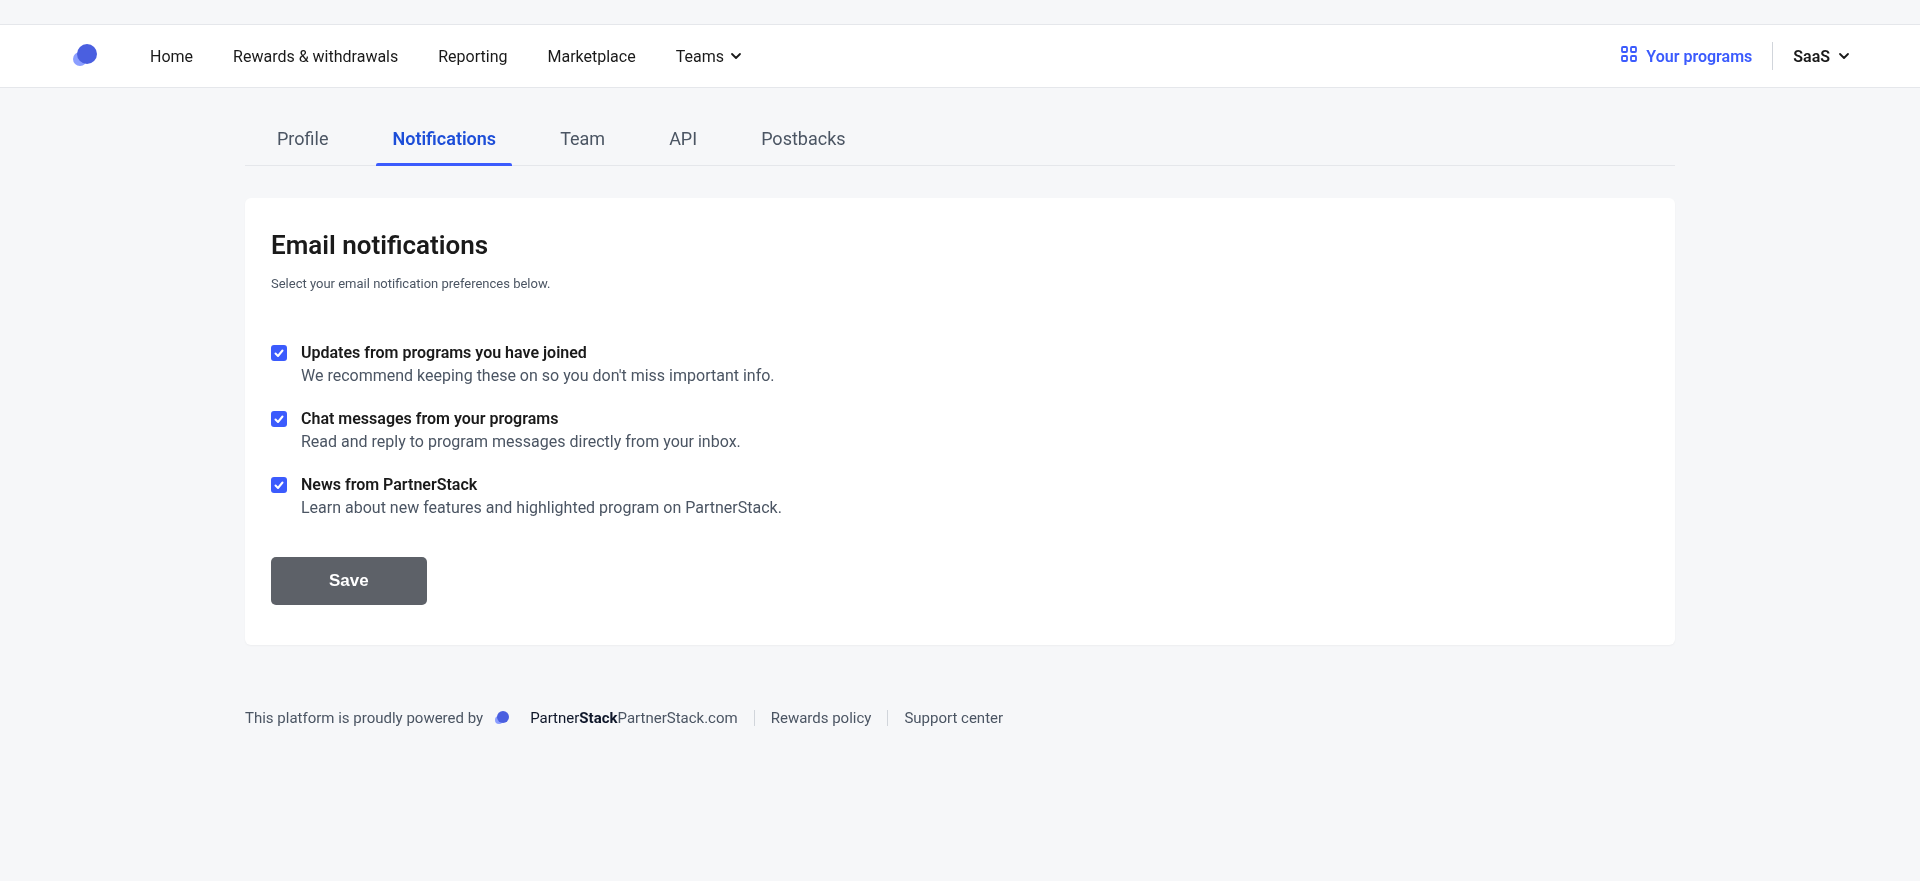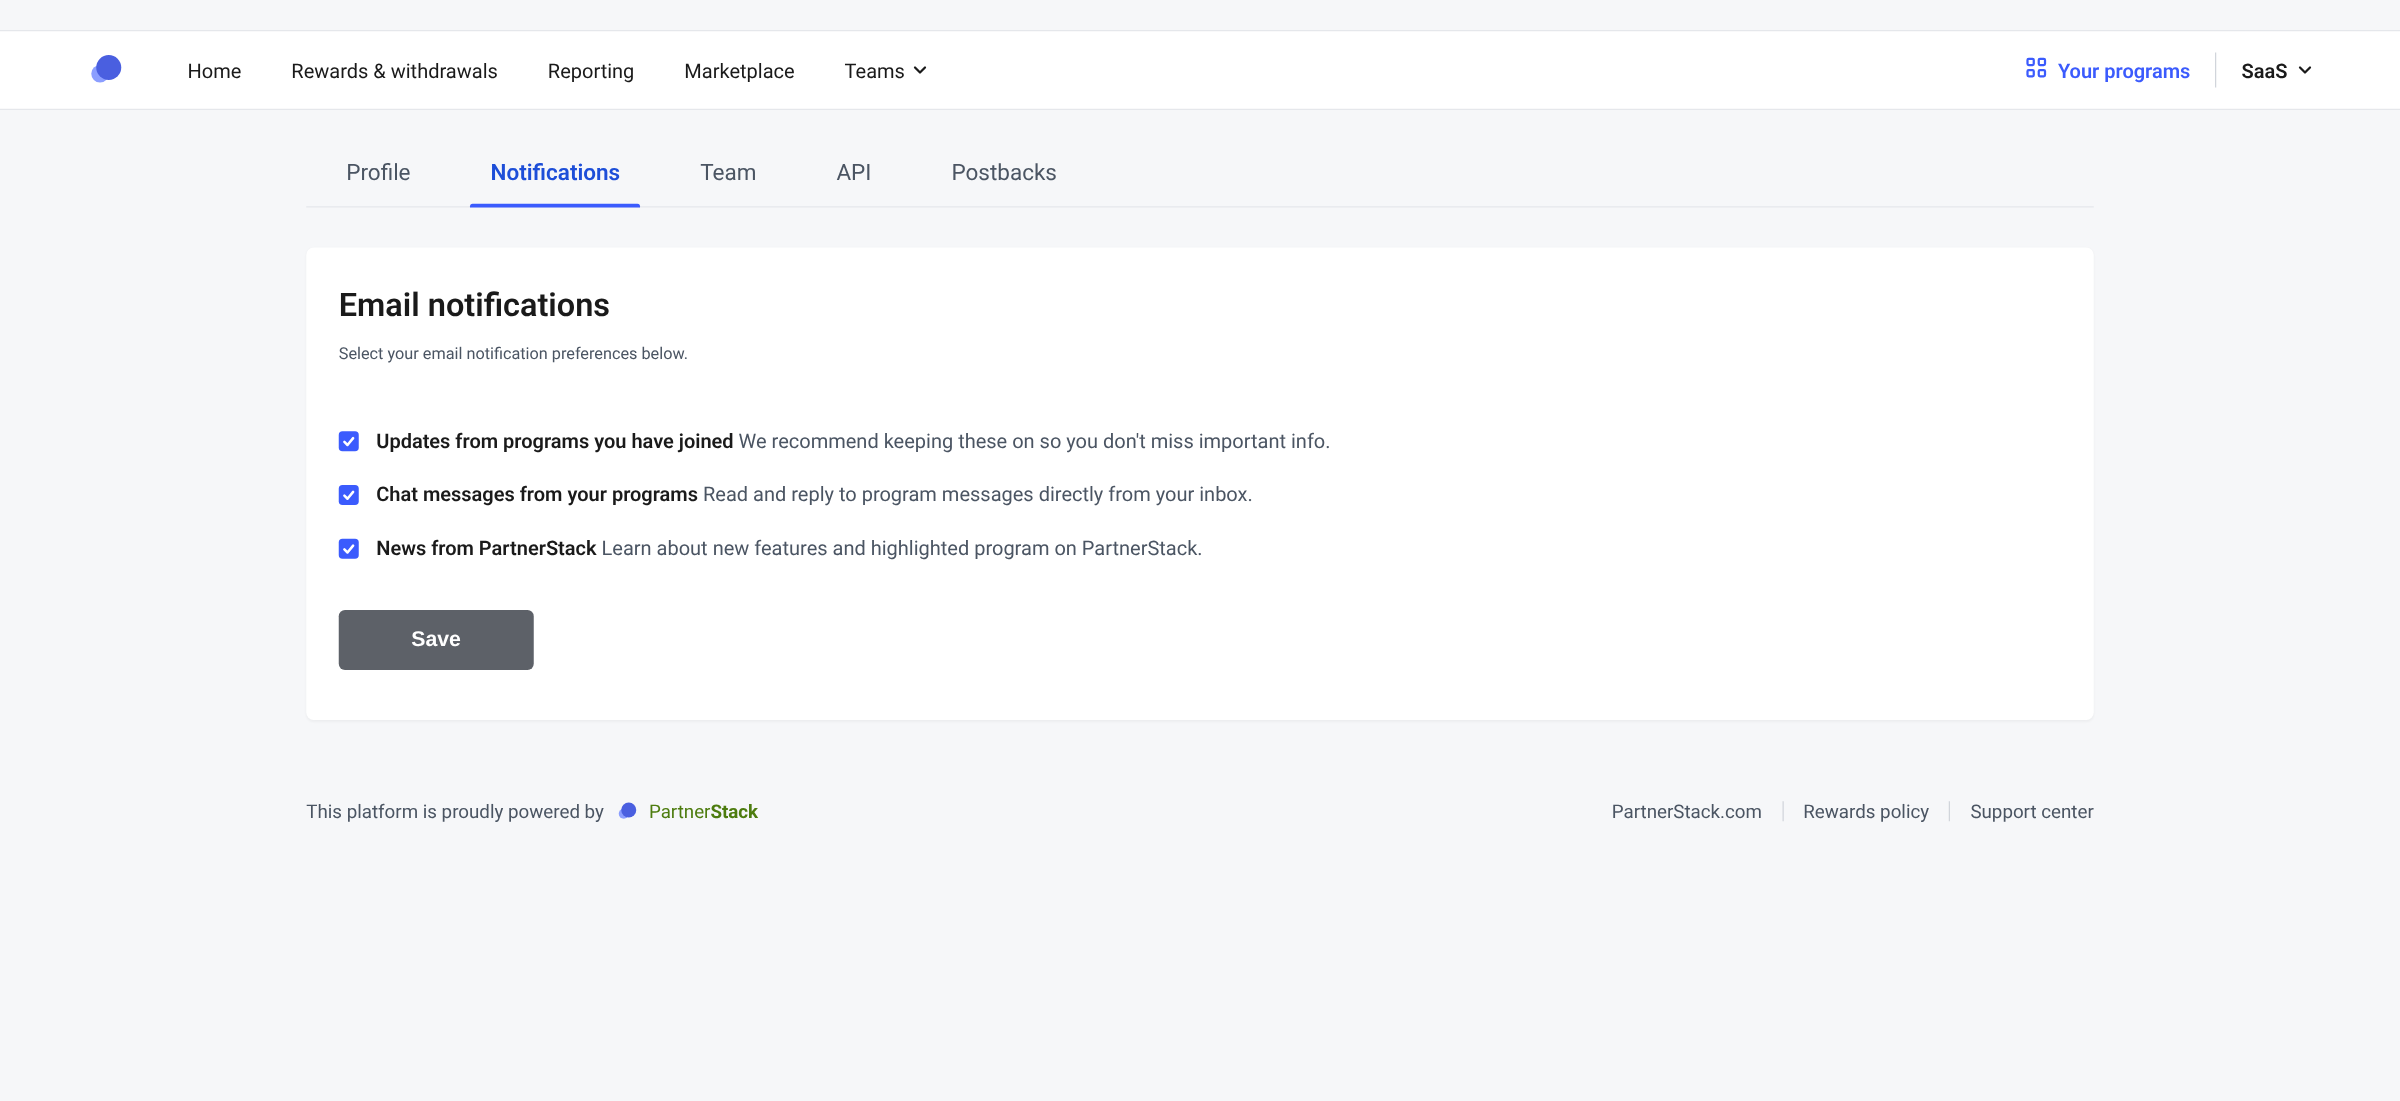--- a/index.html
+++ b/index.html
@@ -134,20 +134,21 @@
       background: #3b5bfd;
       display: flex;
       align-items: center;
       justify-content: center;
       flex-shrink: 0;
       margin-top: 2px;
       cursor: pointer;
     }
     .option-text {
       display: flex;
+      flex-direction: column;
       gap: 4px;
     }
     .option-label {
       font-weight: 600;
       font-size: 16px;
     }
     .option-desc {
       font-size: 16px;
       color: #4b5563;
     }
@@ -164,34 +165,33 @@
       cursor: pointer;
     }
     
     
     .footer {
       max-width: 1430px;
       margin: 0 auto;
       padding: 24px 0 40px 0;
       display: flex;
       align-items: center;
-      justify-content: space-between;
       font-size: 15px;
       color: #4b5563;
     }
     .footer-left {
       display: flex;
       align-items: center;
       gap: 10px;
     }
     .footer-brand {
       display: flex;
       align-items: center;
-      gap: 8px;
-      color: #4d7c0f;
+      gap: 19px;
+      color: #0f172a;
     }
     .footer-brand .bold { font-weight: 700; }
     .footer-right {
       display: flex;
       align-items: center;
       gap: 16px;
     }
     .footer-link { cursor: pointer; color: #4b5563; }
     .footer-sep { width: 1px; height: 16px; background: #d1d5db; }
   </style>

